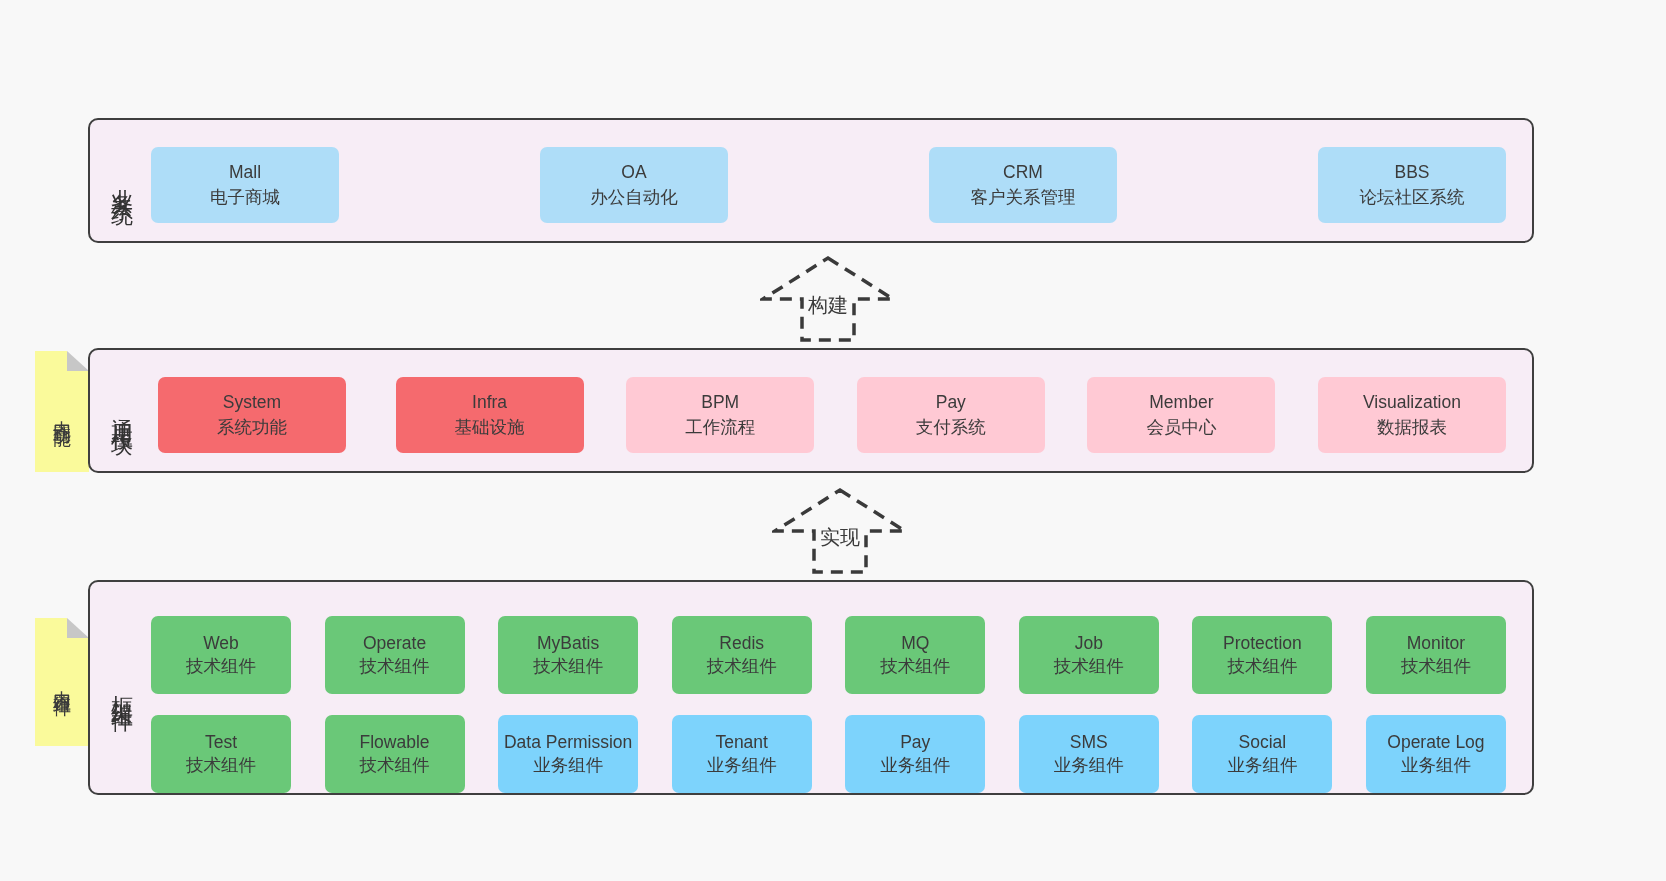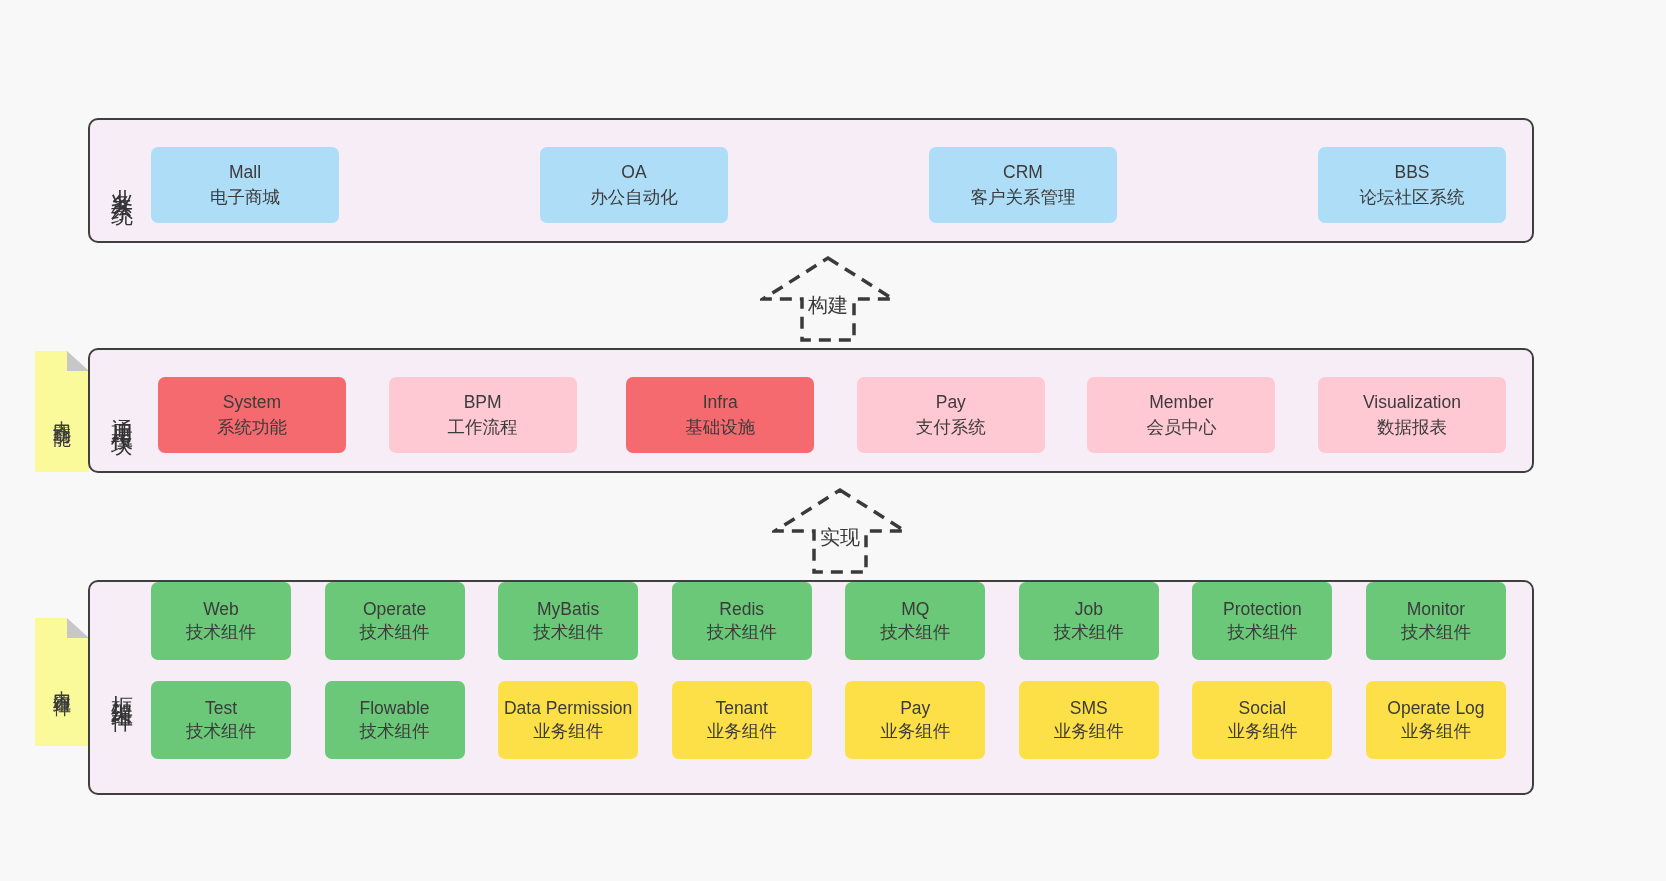--- a/index.html
+++ b/index.html
@@ -36,38 +36,38 @@
     padding-left:13px;
     width:34px;
     text-align:center;
   }
 
   .boxes{
     flex:1;display:flex;justify-content:space-between;align-items:center;
     padding:8px 26px 0 14px;
   }
   .rows{
-    flex:1;display:flex;flex-direction:column;justify-content:flex-start;gap:21px;
+    flex:1;display:flex;flex-direction:column;justify-content:flex-end;gap:21px;
     padding:0 26px 0 14px;
   }
   .row{display:flex;justify-content:space-between;}
 
   .box{
     border-radius:7px;
     display:flex;flex-direction:column;justify-content:center;align-items:center;
     text-align:center;
     font-size:17.5px;line-height:25px;
   }
   .wide{width:188px;height:76px;}
   .small{width:140px;height:78px;line-height:23px;}
   .blue{background:#aeddf8;}
   .red{background:#f56a6e;margin-left:7px;}
   .pink{background:#ffc9d4;}
   .green{background:#6ac878;}
-  .lightgreen{background:#fde047;}
+  .lightgreen{background:#7dd3fc;}
 
   
   .sticky{
     position:absolute;left:35px;width:54px;
     background:#fafa9b;
     z-index:1;
     display:flex;align-items:center;justify-content:center;
   }
   .sticky-1{top:351px;height:121px;}
   .sticky-2{top:618px;height:128px;}
@@ -133,27 +133,27 @@
   <div class="sticky sticky-1">
     <span class="sticky-text">内置功能</span>
   </div>
   <div class="layer layer-2">
     <div class="layer-label">通用模块</div>
     <div class="boxes">
       <div class="box wide red">
         <div>System</div>
         <div>系统功能</div>
       </div>
-      <div class="box wide pink">
-        <div>BPM</div>
-        <div>工作流程</div>
-      </div>
       <div class="box wide red">
         <div>Infra</div>
         <div>基础设施</div>
+      </div>
+      <div class="box wide pink">
+        <div>BPM</div>
+        <div>工作流程</div>
       </div>
       <div class="box wide pink">
         <div>Pay</div>
         <div>支付系统</div>
       </div>
       <div class="box wide pink">
         <div>Member</div>
         <div>会员中心</div>
       </div>
       <div class="box wide pink">

